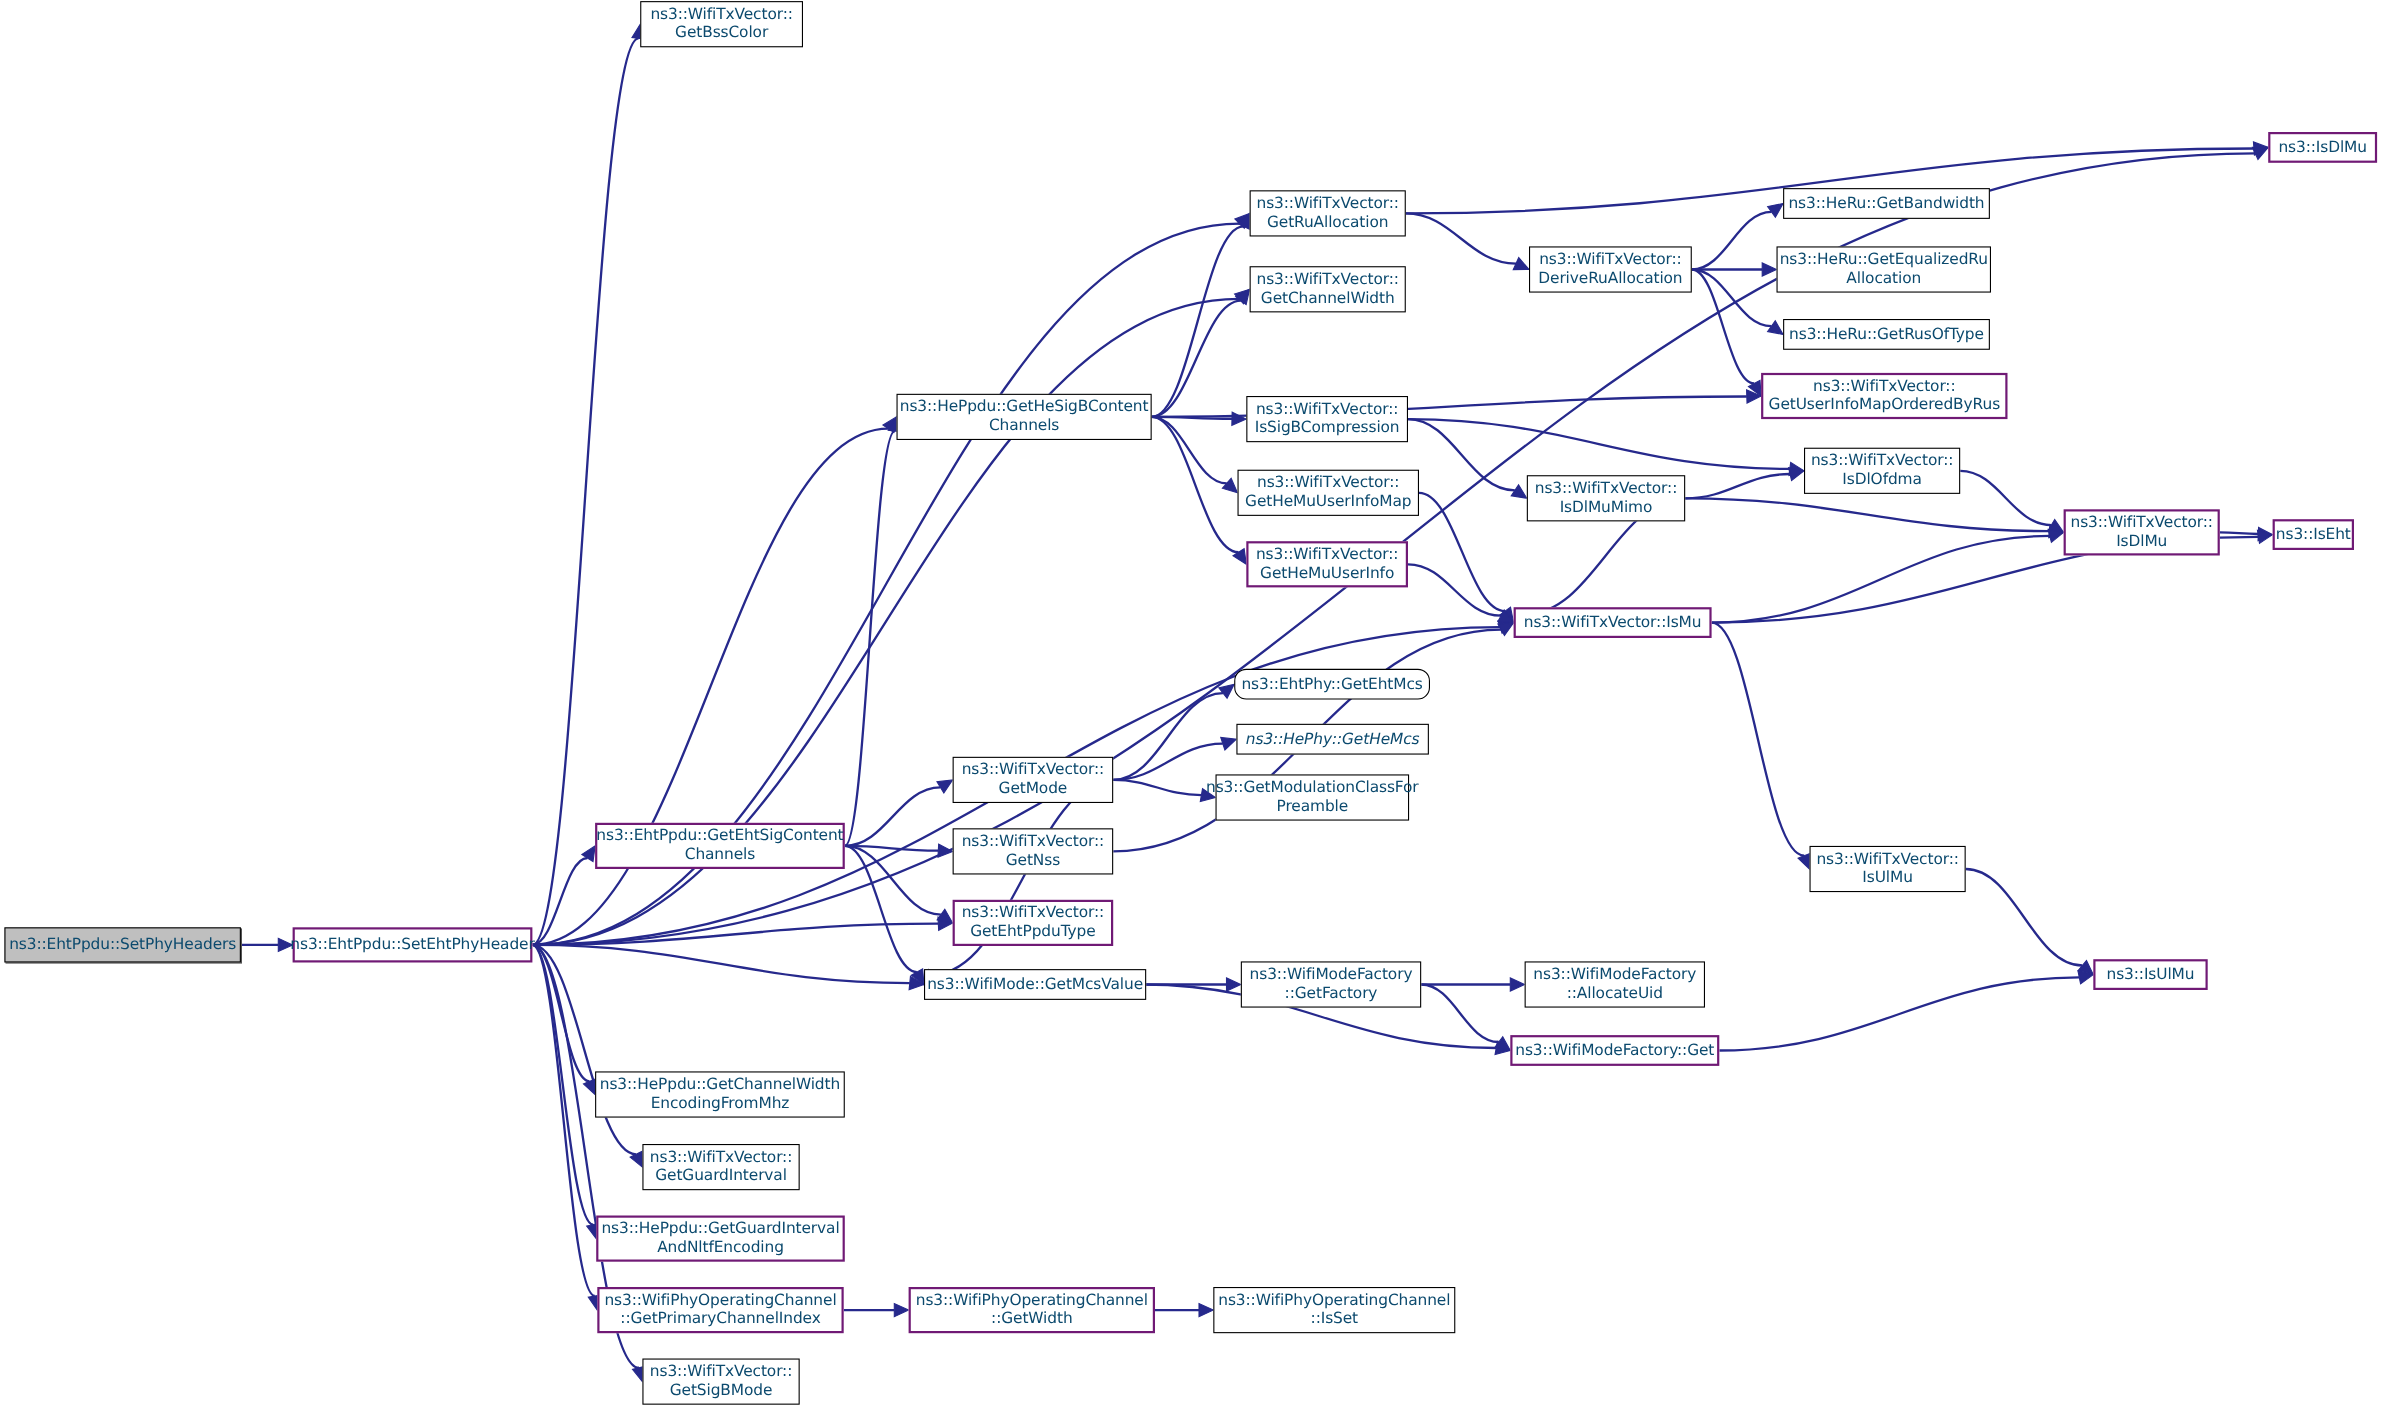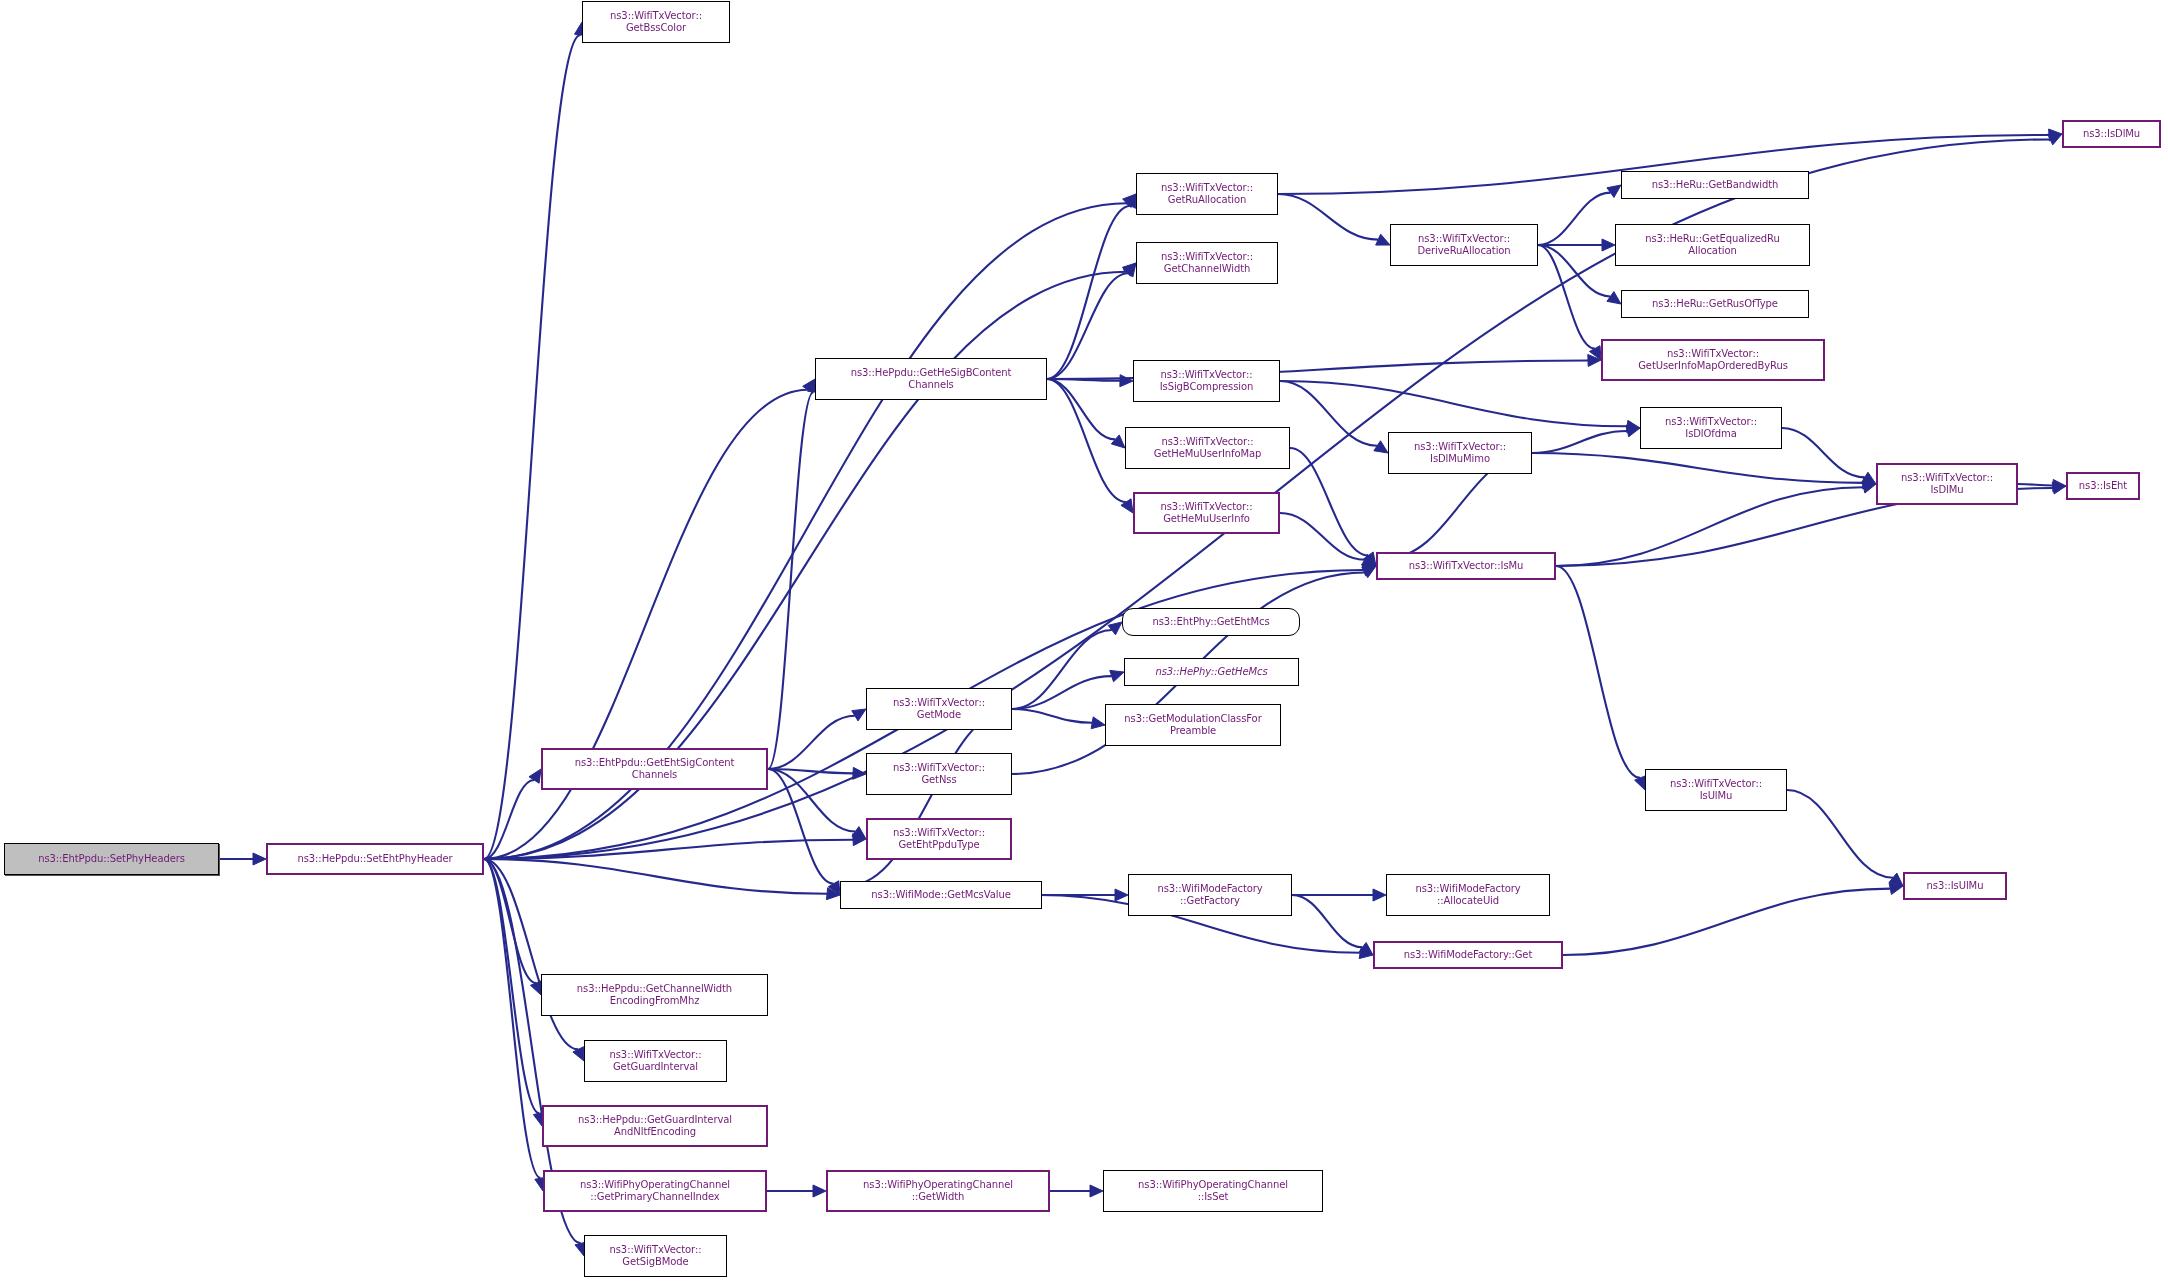--- a/index.html
+++ b/index.html
@@ -14,22 +14,22 @@
     height: 1283px;
     background: #ffffff;
     font-family: "DejaVu Sans", "Liberation Sans", sans-serif;
     overflow: hidden;
   }
   .node {
     position: absolute;
     box-sizing: border-box;
     border: 1px solid #000000;
     background: #ffffff;
-    color: #701a75;
-    font-size: 10px;
+    color: #0c4a6e;
+    font-size: 14px;
     line-height: 1.18;
     display: flex;
     align-items: center;
     justify-content: center;
     text-align: center;
     white-space: pre-line;
     padding: 1px 4px;
     letter-spacing: -0.1px;
   }
   .node.root {
@@ -175,21 +175,21 @@
       <polygon points="1373,955 1358.9823911827639,952.083385001934 1366.1251217902727,942.4406986817969"></polygon>
       <path d="M 1563 955 C 1702.0853759774595 955, 1751.1743322047982 888.5855298100712, 1890.2597081822576 888.5855298100712"></path>
       <polygon points="1903,886 1891.4530296330597,894.4656644951831 1889.0663867314554,882.7053951249593"></polygon>
       <path d="M 767 1191 C 786.55 1191, 793.45 1191, 813 1191"></path>
       <polygon points="826,1191 813,1197 813,1185"></polygon>
       <path d="M 1050 1191 C 1067 1191, 1073 1191, 1090 1191"></path>
       <polygon points="1103,1191 1090,1197 1090,1185"></polygon>
     </svg>
   <div id="node-layer">
       <div class="node root" style="left: 4px; top: 843px; width: 215px; height: 32px;">ns3::EhtPpdu::SetPhyHeaders</div>
-      <div class="node thick" style="left: 266px; top: 843px; width: 218px; height: 32px;">ns3::HePpdu::SetEhtPhyHeader</div>
+      <div class="node thick" style="left: 266px; top: 843px; width: 218px; height: 32px;">ns3::EhtPpdu::SetEhtPhyHeader</div>
       <div class="node" style="left: 582px; top: 1px; width: 148px; height: 42px;">ns3::WifiTxVector::
 GetBssColor</div>
       <div class="node" style="left: 1136px; top: 173px; width: 142px; height: 42px;">ns3::WifiTxVector::
 GetRuAllocation</div>
       <div class="node" style="left: 1136px; top: 242px; width: 142px; height: 42px;">ns3::WifiTxVector::
 GetChannelWidth</div>
       <div class="node" style="left: 815px; top: 358px; width: 232px; height: 42px;">ns3::HePpdu::GetHeSigBContent
 Channels</div>
       <div class="node" style="left: 1390px; top: 224px; width: 148px; height: 42px;">ns3::WifiTxVector::
 DeriveRuAllocation</div>

